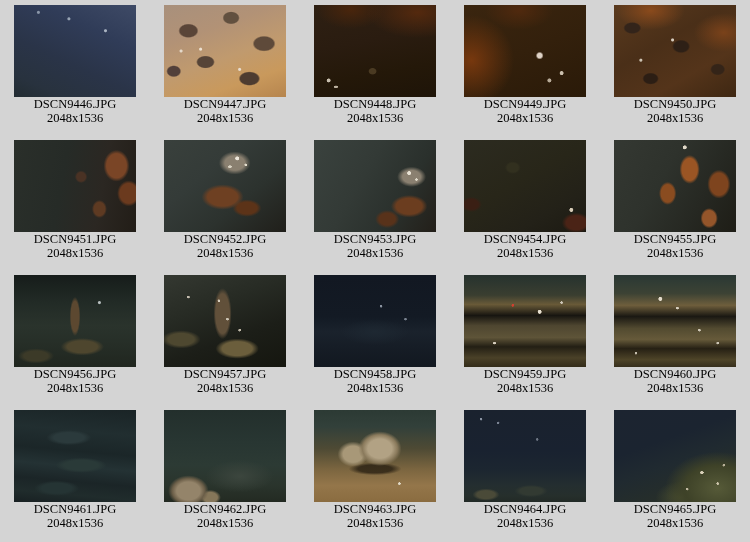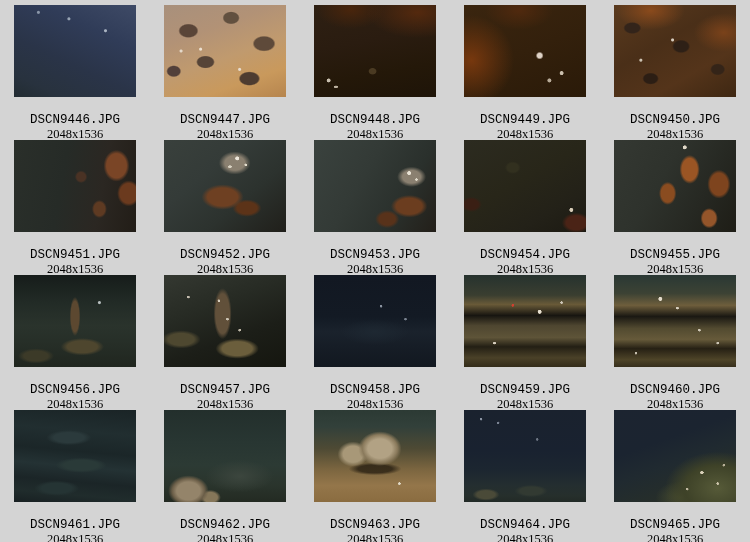--- a/index.html
+++ b/index.html
@@ -20,21 +20,21 @@
   }
   .thumb{
     width:122px;height:92px;
     background:#222;
     flex:0 0 auto;
   }
   .fname,.fsize{
     font-size:12.5px;line-height:13.5px;
     color:#000;text-align:center;white-space:nowrap;
   }
-  .fname{margin-top:17px;font-family:Liberation Mono, monospace;}
+  .fname{margin-top:1px;}
 </style>
 </head>
 <body>
 
 <div class="gallery">
   <div class="cell">
     <div class="thumb" style="background: radial-gradient(2px 2px at 75% 28%, #aab4c2 0 1px, transparent 2px), radial-gradient(2px 2px at 45% 15%, #98a4b4 0 1px, transparent 2px), radial-gradient(3px 3px at 20% 8%, #8a96a8 0 1px, transparent 2px), linear-gradient(205deg, #3e4a66 0%, #303c58 30%, #2a3448 60%, #28323e 85%, #222c32 100%)"></div>
     <div class="fname">DSCN9446.JPG</div>
     <div class="fsize">2048x1536</div>
   </div>

